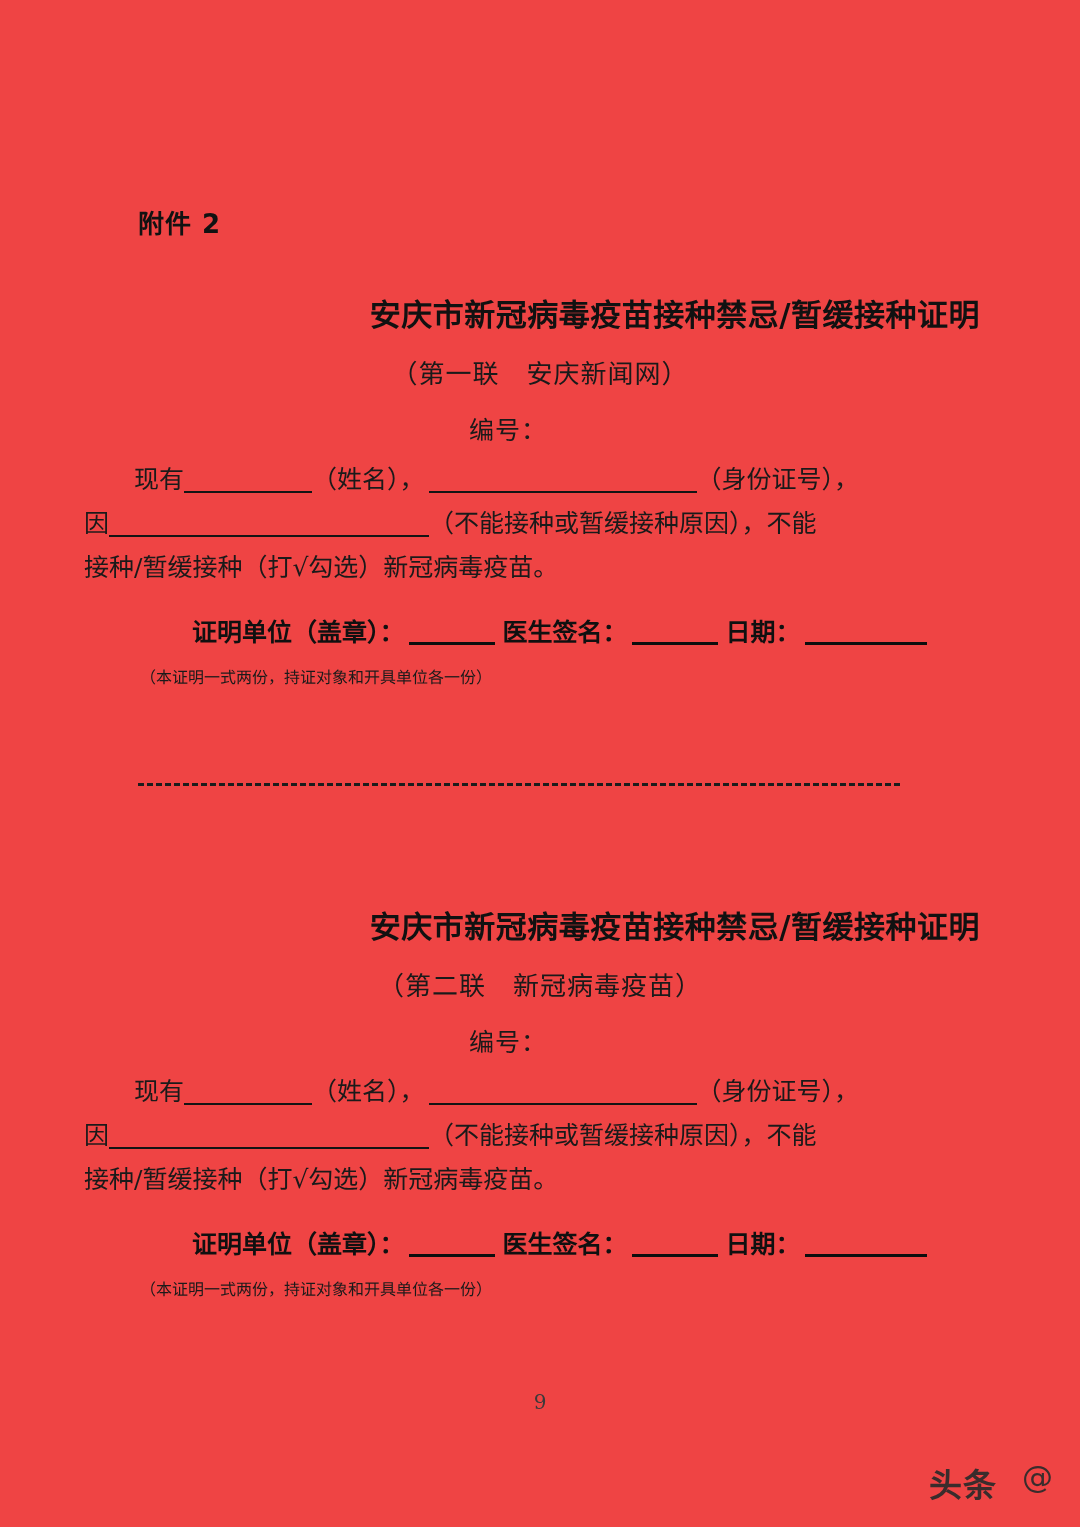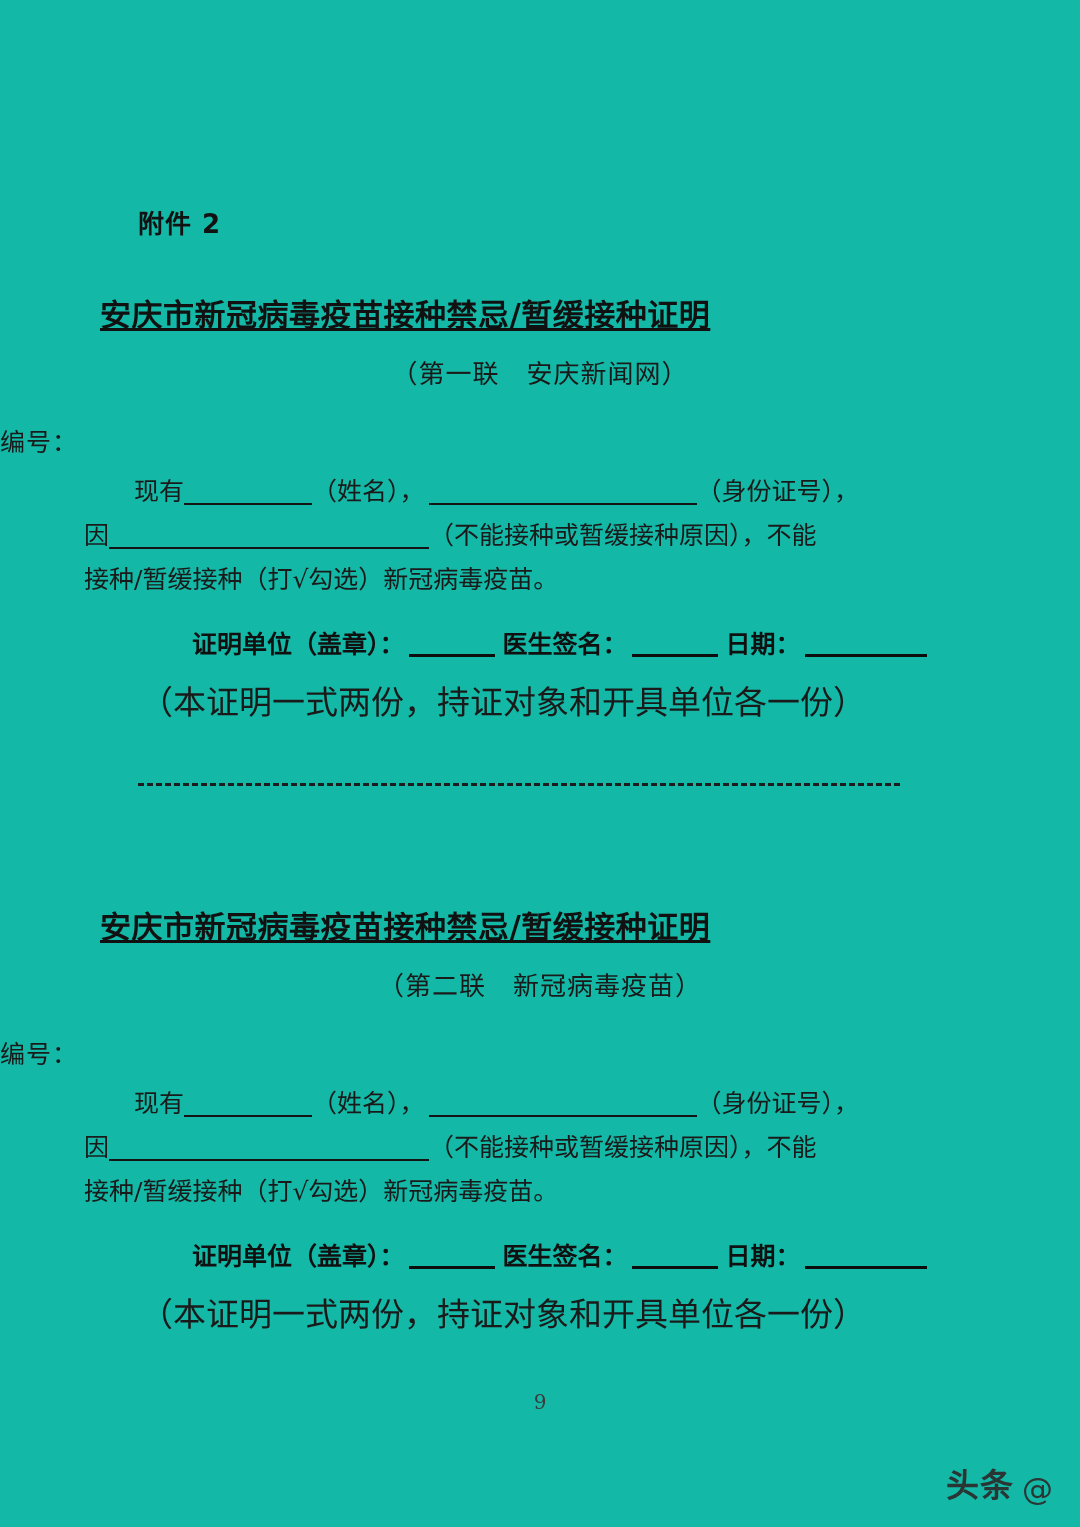--- a/index.html
+++ b/index.html
@@ -5,21 +5,21 @@
 <style>
   html, body {
     margin: 0;
     padding: 0;
     background: #ffffff;
   }
   .page {
     position: relative;
     width: 1080px;
     height: 1527px;
-    background: #14b8a6;
+    background: #ef4444;
     overflow: hidden;
     font-family: "DejaVu Serif", "Liberation Serif", serif;
     color: #1a1a1a;
     -webkit-font-smoothing: antialiased;
   }
 
   
   .attachment-label {
     position: absolute;
     left: 138px;
@@ -32,42 +32,41 @@
     white-space: nowrap;
   }
 
   
   .cert {
     position: absolute;
     left: 0;
     width: 1080px;
   }
   .cert-title {
-    text-align: left;
+    text-align: right;
     font-family: "DejaVu Serif", "Liberation Serif", serif;
     font-weight: 700;
     font-size: 31px;
     letter-spacing: 0.5px;
     color: #111111;
     padding: 0 100px;
     white-space: nowrap;
-    text-decoration: underline;
   }
   .cert-subtitle {
     text-align: center;
     font-size: 26px;
     margin-top: 18px;
     color: #1a1a1a;
     letter-spacing: 1px;
     white-space: nowrap;
   }
   .cert-serial {
-    text-align: left;
+    text-align: center;
     font-size: 25px;
-    margin-top: 32px;
+    margin-top: 20px;
     padding-right: 64px;
     color: #1a1a1a;
     letter-spacing: 1px;
   }
 
   .cert-body {
     margin-top: 12px;
     padding: 0 140px 0 84px;
     font-size: 25px;
     line-height: 44px;
@@ -106,21 +105,21 @@
     vertical-align: -4px;
     height: 19px;
   }
   .bs-stamp { width: 86px; margin: 0 8px 0 4px; }
   .bs-doc   { width: 86px; margin: 0 8px 0 4px; }
   .bs-date  { width: 122px; margin: 0 0 0 4px; }
 
   .cert-note {
     margin-top: 16px;
     padding-left: 140px;
-    font-size: 33px;
+    font-size: 16px;
     color: #1a1a1a;
     white-space: nowrap;
   }
 
   
   .separator {
     position: absolute;
     left: 138px;
     top: 783px;
     width: 762px;
@@ -139,22 +138,22 @@
     color: #3a3a3a;
     font-family: "DejaVu Serif", "Liberation Serif", serif;
   }
 
   
   .watermark {
     position: absolute;
     right: 26px;
     bottom: 20px;
     display: flex;
-    align-items: flex-end;
-    gap: 8px;
+    align-items: flex-start;
+    gap: 25px;
     font-family: "DejaVu Sans", "Liberation Sans", sans-serif;
     font-size: 33px;
     font-weight: 700;
     color: #2b2b2b;
     letter-spacing: 1px;
     opacity: 0.92;
     white-space: nowrap;
   }
   .watermark .wm-at {
     display: inline-flex;

